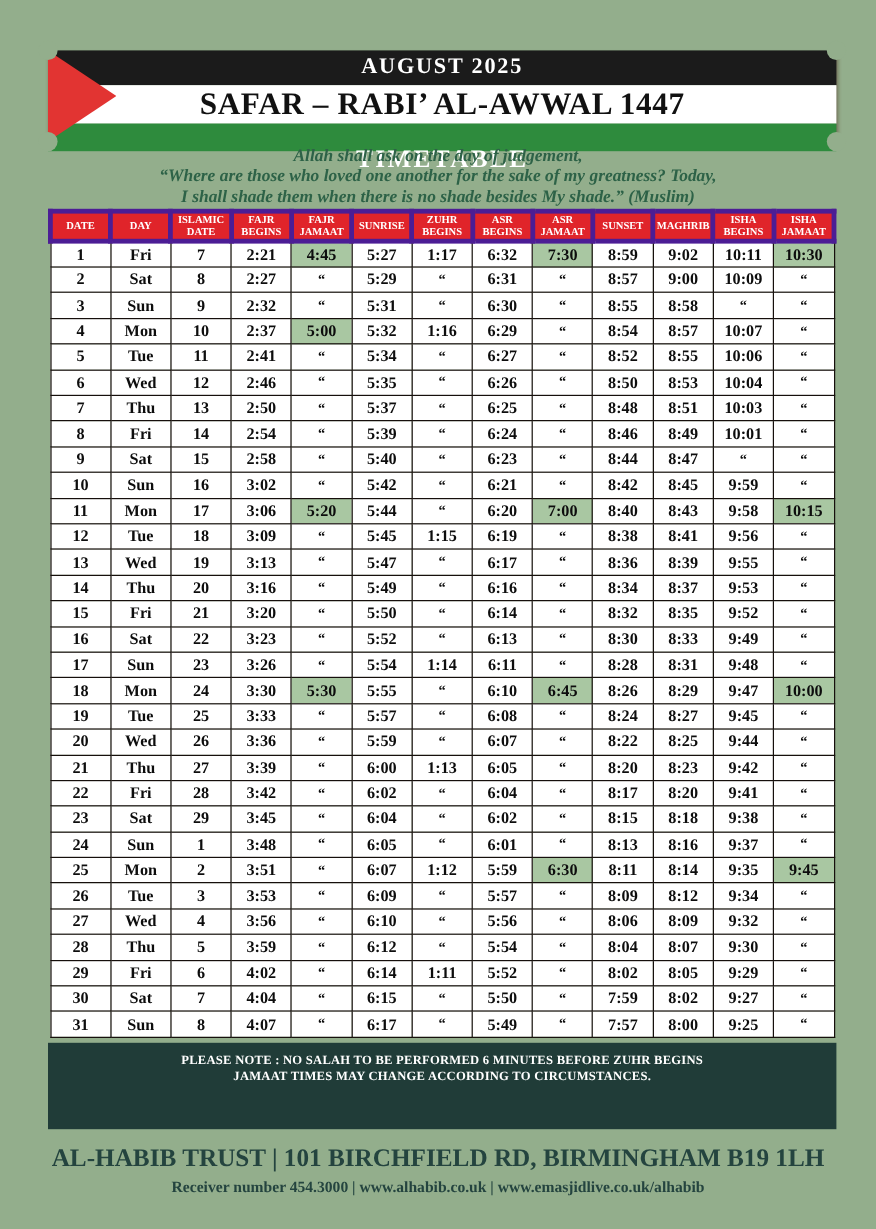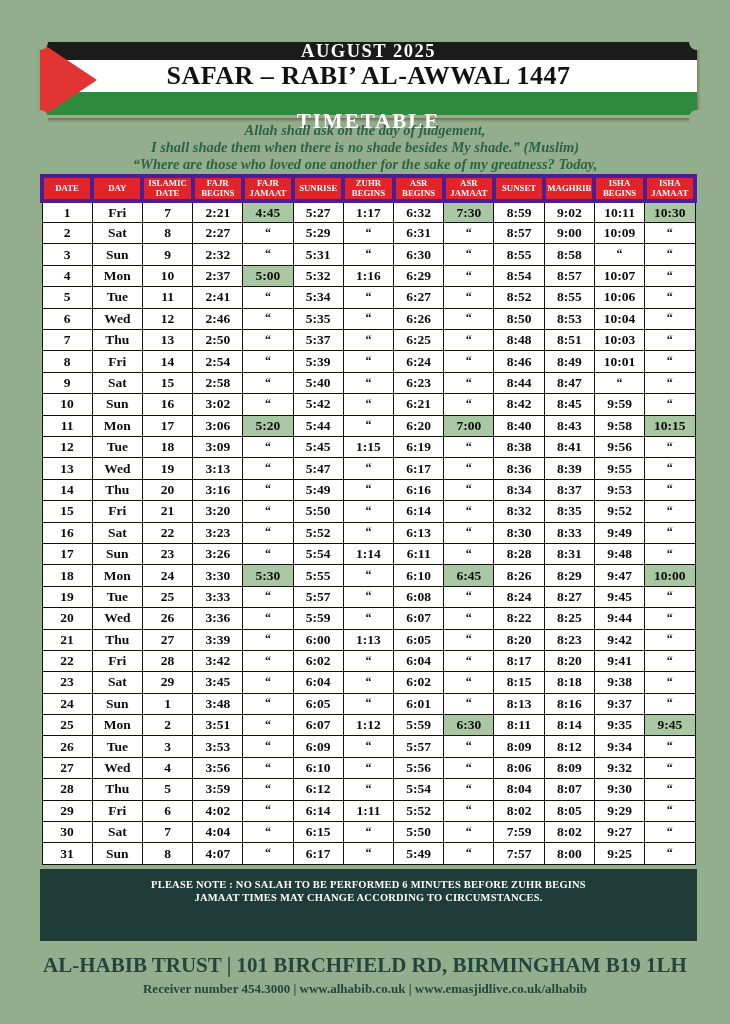--- a/index.html
+++ b/index.html
@@ -10,21 +10,21 @@
     position: relative;
     overflow: hidden;
   }
 
   
   .banner {
     position:absolute; left:40px; top:42px; width:657px; height:76px;
     box-shadow: 1px 2px 3px rgba(70,30,20,.45);
   }
   .stripe { width:100%; display:flex; align-items:center; justify-content:center; }
-  .stripe-black { height:18px; background: var(--flag_black, #1b1b1b); }
+  .stripe-black { height:29px; background: var(--flag_black, #1b1b1b); }
   .stripe-white { height:32px; background:#ffffff; }
   .stripe-green { height:23px; background: var(--flag_green, #2e8b3d); }
   .banner-line1 { color:#fff; font-size:18.5px; font-weight:bold; letter-spacing:1.5px; }
   .banner-line2 { color:#111; font-size:26px; font-weight:bold; letter-spacing:.5px; }
   .banner-line3 { color:#fff; font-size:21px; font-weight:bold; letter-spacing:2px;margin-top:36px; }
   .flag-triangle {
     position:absolute; left:0; top:0; width:57px; height:76px; z-index:2;
     background: var(--flag_red, #e23432);
     clip-path: polygon(0 0, 100% 50%, 0 100%);
   }
@@ -100,22 +100,22 @@
     <span class="banner-line3">TIMETABLE</span>
   </div>
   <div class="notch tl"></div>
   <div class="notch tr"></div>
   <div class="notch bl"></div>
   <div class="notch br"></div>
 </div>
 
 <div class="quote">
   <div>Allah shall ask on the day of judgement,</div>
+  <div>“Where are those who loved one another for the sake of my greatness? Today,</div>
   <div>I shall shade them when there is no shade besides My shade.” (Muslim)</div>
-  <div>“Where are those who loved one another for the sake of my greatness? Today,</div>
 </div>
 
 <table class="timetable">
   <thead>
     <tr>
         <th>DATE</th>
         <th>DAY</th>
         <th>ISLAMIC
 DATE</th>
         <th>FAJR

